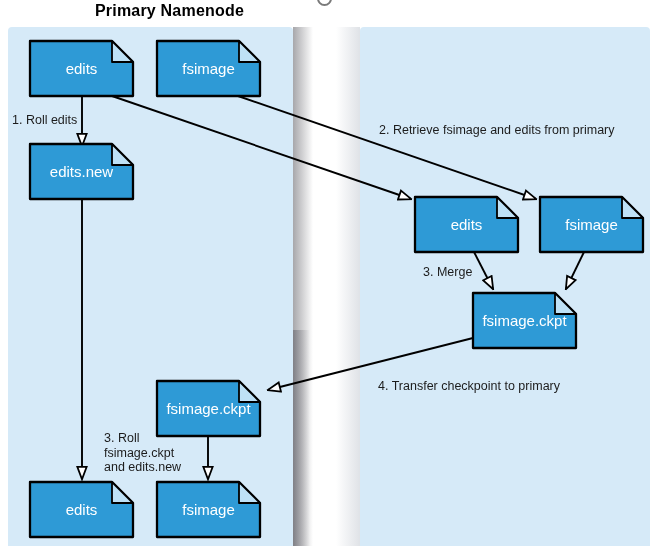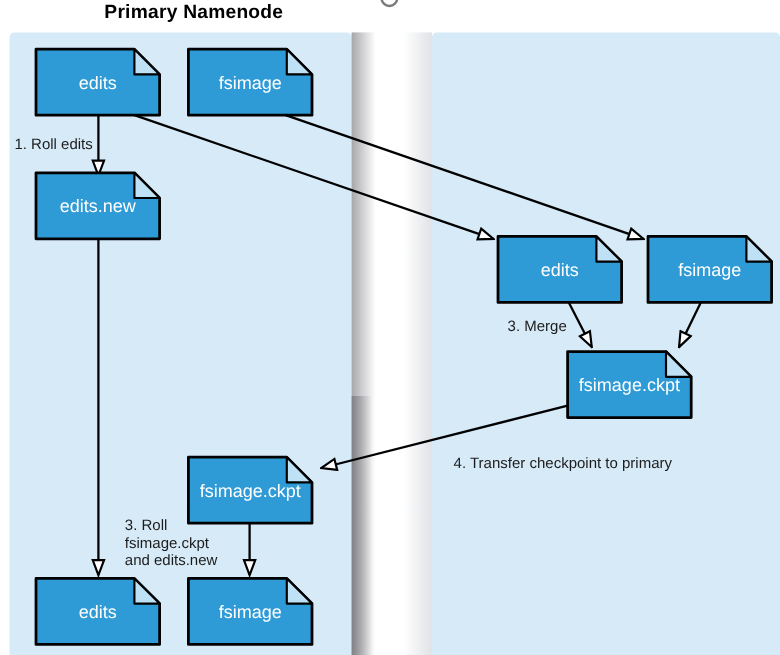--- a/index.html
+++ b/index.html
@@ -25,21 +25,21 @@
     background:linear-gradient(to right, rgba(80,80,88,0.45), rgba(80,80,88,0));
   }
   .gap-shadow-right{
     position:absolute;left:336px;top:27px;width:24px;height:519px;
     background:linear-gradient(to right, rgba(150,160,175,0), rgba(150,160,175,0.30));
   }
   .title{
     position:absolute;top:2px;font-size:16px;font-weight:bold;color:#000;
     text-align:center;letter-spacing:0.2px;
   }
-  .title.primary{left:16px;width:291px;}
+  .title.primary{left:0;width:291px;padding-left:24px;}
   .title.secondary{left:351px;width:290px;}
   .crop-glyph{
     position:absolute;left:317px;top:-9px;width:15px;height:15px;
     border:2.4px solid #7a7a7a;border-radius:50%;background:#fff;box-sizing:border-box;
   }
   svg.diagram{position:absolute;left:0;top:0;}
   .arrow{stroke:var(--line);stroke-width:1.9;}
   .doc-body{fill:var(--doc-fill);stroke:var(--line);stroke-width:2.3;stroke-linejoin:round;}
   .doc-fold{fill:var(--doc-fold);stroke:var(--line);stroke-width:1.8;stroke-linejoin:round;}
   .doc-label{fill:#ffffff;font-size:15px;font-family:"Liberation Sans",sans-serif;}
@@ -117,18 +117,19 @@
         <path d="M112,482 L133,503 L112,503 Z" class="doc-fold"></path>
         <text x="81.5" y="515" text-anchor="middle" class="doc-label">edits</text>
       </g>
       <g>
         <path d="M157,482 H239 L260,503 V537 H157 Z" class="doc-body"></path>
         <path d="M239,482 L260,503 L239,503 Z" class="doc-fold"></path>
         <text x="208.5" y="515" text-anchor="middle" class="doc-label">fsimage</text>
       </g>
     </svg>
 <div class="step-label" style="left: 12px; top: 113px;">1. Roll edits</div>
+    <div class="step-label" style="left: 379px; top: 123px;">2. Retrieve fsimage and edits from primary</div>
     <div class="step-label" style="left: 423px; top: 265px;">3. Merge</div>
     <div class="step-label" style="left: 378px; top: 379px; text-align: right;">4. Transfer checkpoint to primary</div>
     <div class="step-label" style="left: 104px; top: 431px;">3. Roll
 fsimage.ckpt
 and edits.new</div>
   </div>
 
 </body></html>

